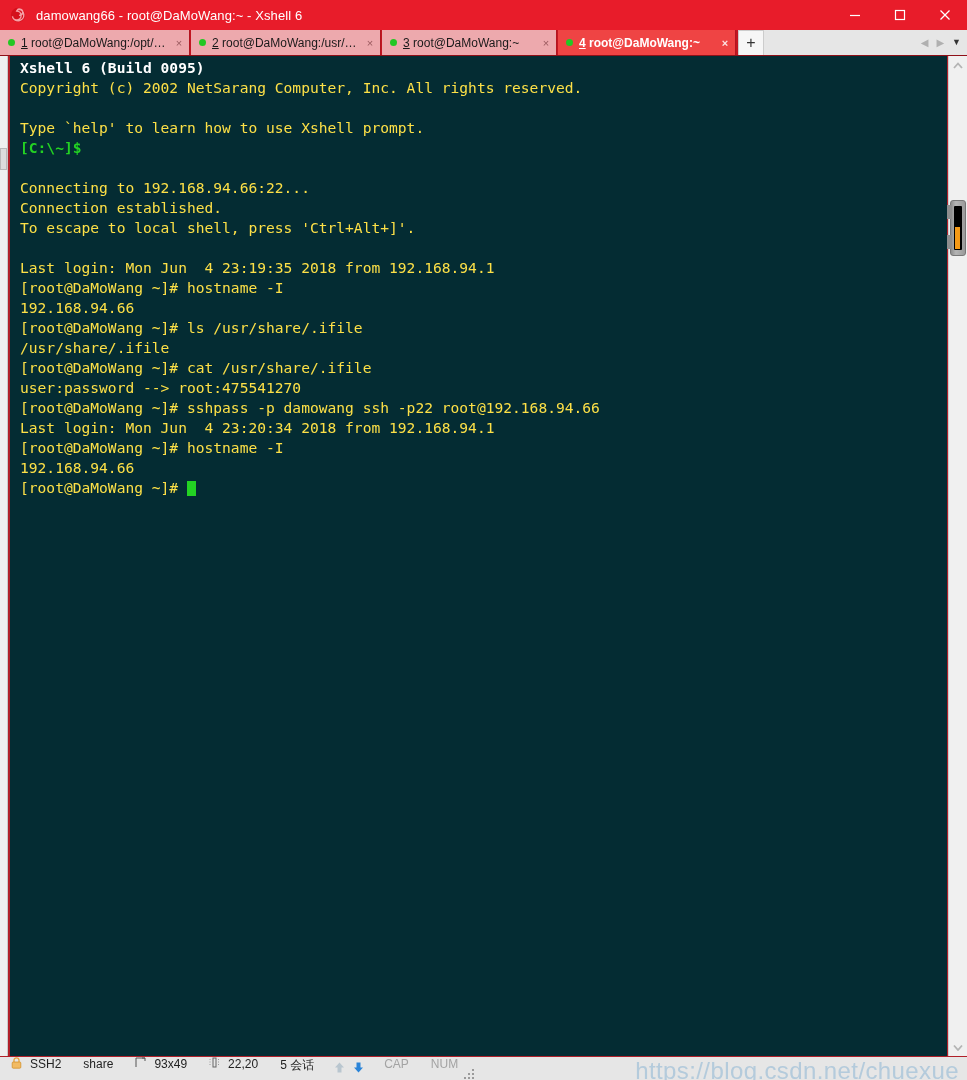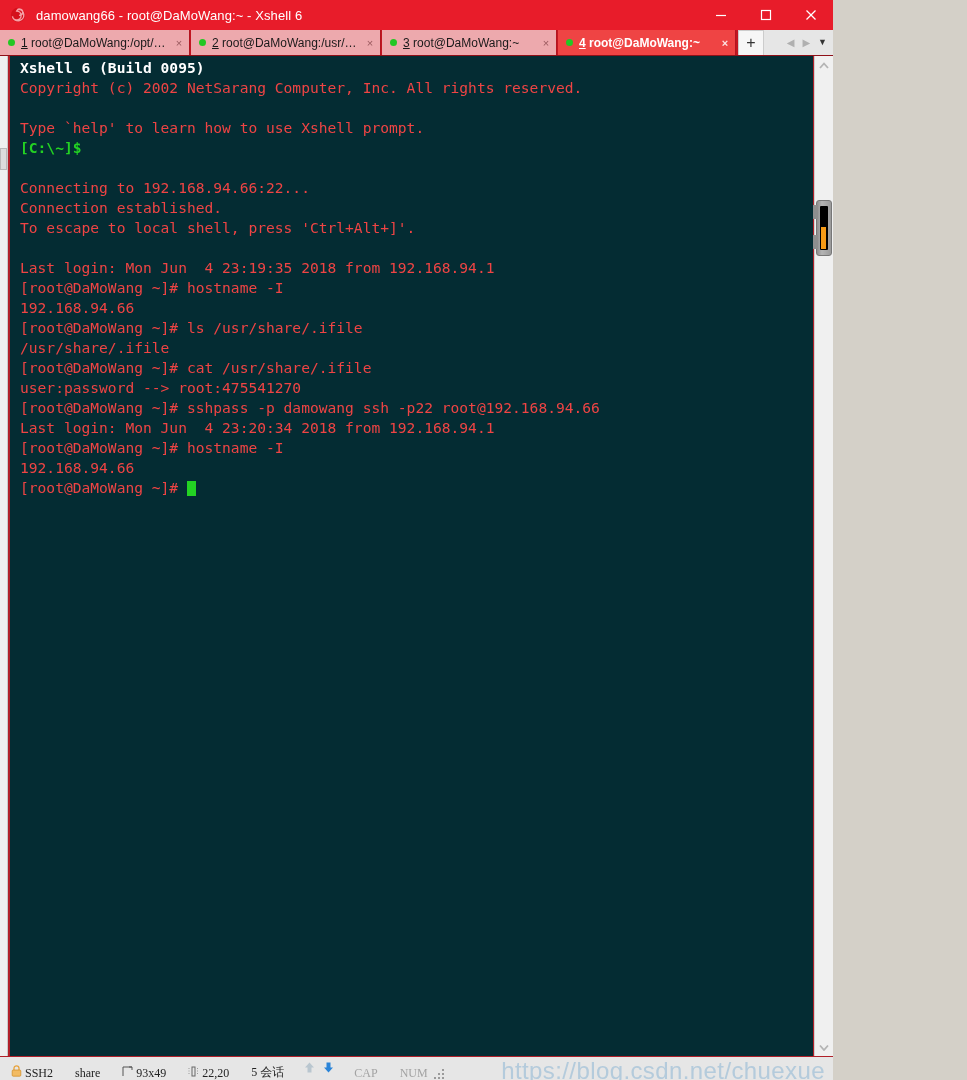--- a/index.html
+++ b/index.html
@@ -4,21 +4,21 @@
 <style>
   * { box-sizing: border-box; margin: 0; padding: 0; }
   html, body {
     width: 967px; height: 1080px;
     overflow: hidden;
     background: #d4d0c8;
     font-family: "Liberation Sans", sans-serif;
   }
   .app {
     position: relative;
-    width: 833px; height: 1080px;
+    width: 967px; height: 1080px;
     background: #efefef;
     display: flex;
     flex-direction: column;
   }
 
   
   .titlebar {
     height: 30px;
     background: #e81c2a;
     display: flex;
@@ -166,21 +166,21 @@
     font-family: "DejaVu Sans Mono", "Liberation Mono", monospace;
     font-size: 14.6px;
     line-height: 20px;
     color: #a8b8b8;
     white-space: pre;
     overflow: hidden;
   }
   .term .ln { height: 20px; }
   .t-white  { color: #ffffff; font-weight: bold; }
   .t-green  { color: #23d223; font-weight: bold; }
-  .t-grey   { color: #ef4444; }
+  .t-grey   { color: #fde047; }
   .cursor {
     display: inline-block;
     width: 9px; height: 15px;
     background: #23d223;
     vertical-align: -3px;
   }
 
   
   .scrollcol {
     width: 19px;
@@ -250,26 +250,25 @@
     flex: 1;
   }
   .sb-items {
     display: flex;
     align-items: center;
     height: 24px;
     gap: 0;
   }
   .sb-cell {
     display: flex;
-    align-items: flex-end;
-    gap: 3px;
+    align-items: flex-start;
+    gap: 8px;
     padding: 0 11px;
     height: 24px;
     white-space: nowrap;
-    font-family: Liberation Serif, serif;
   }
   .sb-cell.dim { color: #a3a3a3; }
   .lockicon { display: inline-block; }
   .sb-updown { display: flex; align-items: center; gap: 6px; padding: 0 8px; }
   .grip-corner {
     width: 14px; height: 24px;
     position: relative;
     flex: none;
   }
   .grip-corner i {

